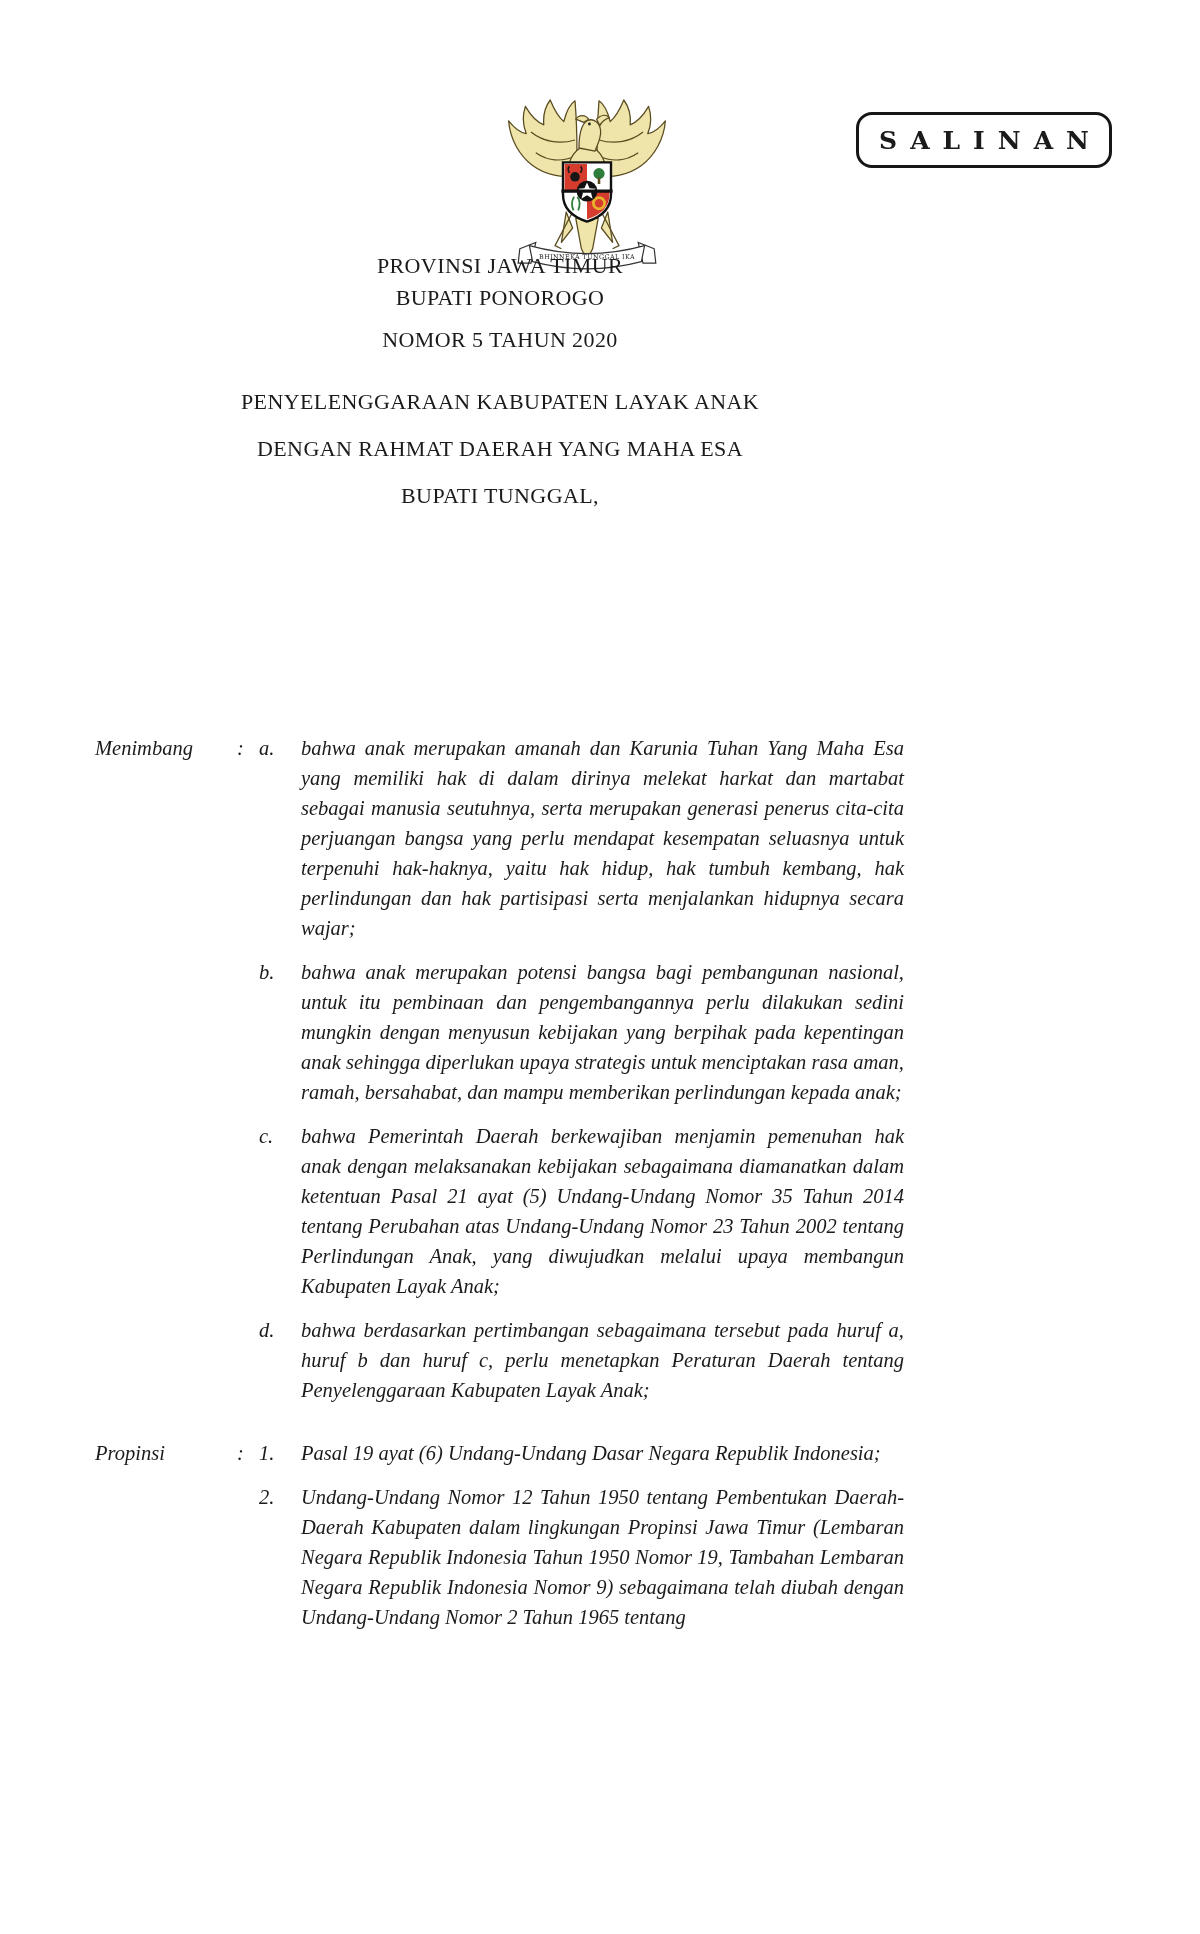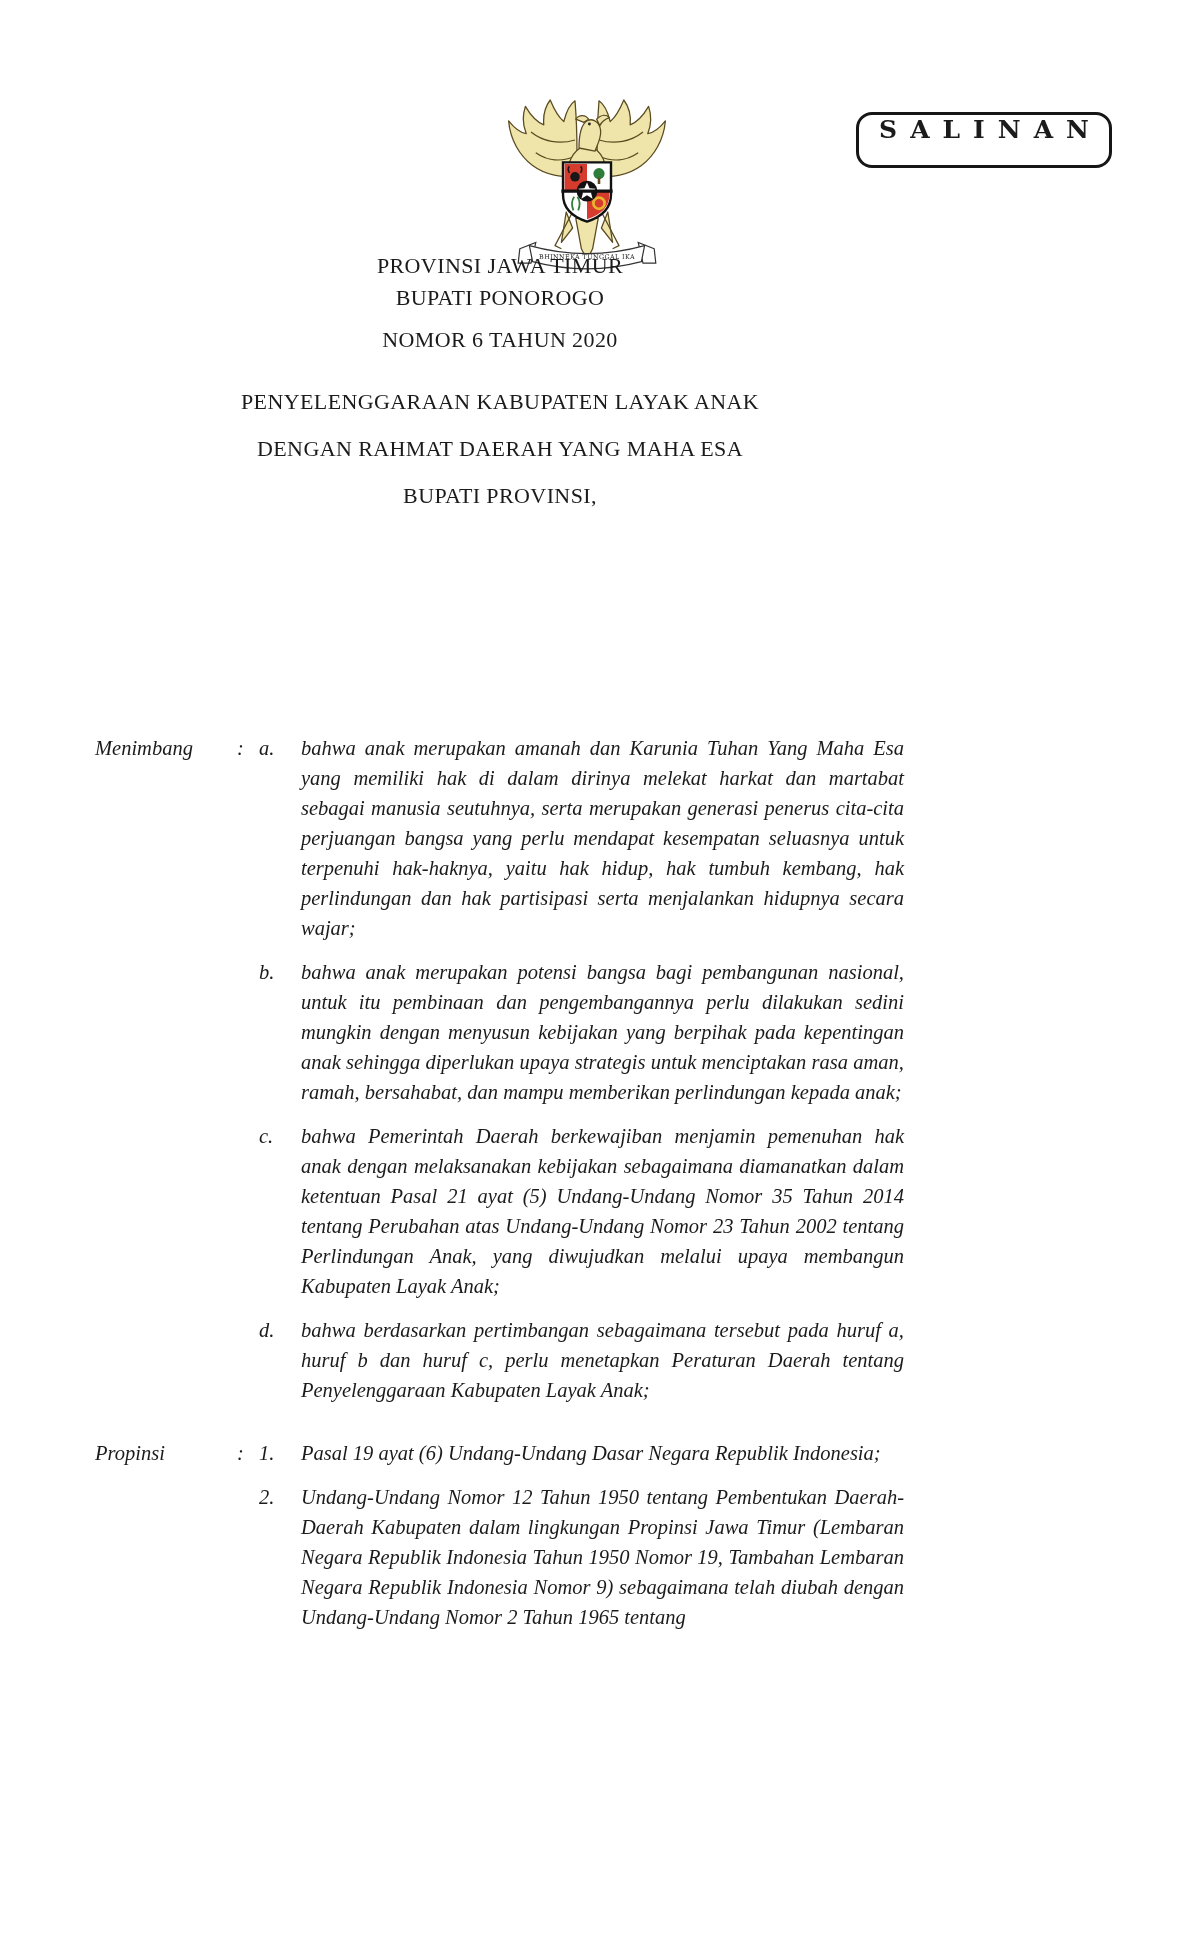--- a/index.html
+++ b/index.html
@@ -10,21 +10,21 @@
     color:#1b1b1b;
     position:relative;
     -webkit-font-smoothing:antialiased;
   }
   .page{position:absolute;inset:0;}
 
   
   .stamp{
     position:absolute;left:856px;top:112px;width:256px;height:56px;
     border:3px solid #161616;border-radius:16px;
-    display:flex;align-items:flex-start;justify-content:center;
+    display:flex;align-items:center;justify-content:center;
     box-sizing:border-box;
   }
   .stamp span{
     font-weight:bold;font-size:25px;letter-spacing:13px;
     padding-left:13px; 
     font-family:"DejaVu Serif","Liberation Serif",serif;
   }
 
   
   .emblem{position:absolute;left:499px;top:92px;}
@@ -128,28 +128,28 @@
       <path d="M194,196 L174,188 L180,214 L196,214 Z" fill="#fff" stroke="#333" stroke-width="1.5"></path>
       <path d="M38,192 Q110,212 182,192 L178,212 Q110,230 42,212 Z" fill="#fff" stroke="#333" stroke-width="1.5"></path>
       <text x="110" y="209" text-anchor="middle" font-size="8" letter-spacing="0.5" fill="#222" font-family="DejaVu Serif, Liberation Serif, serif">BHINNEKA TUNGGAL IKA</text>
     </g>
   </svg>
 
   <div class="header">
     <div>PROVINSI JAWA TIMUR</div>
     <div>BUPATI PONOROGO</div>
     <div class="gap-s"></div>
-    <div>NOMOR  6  TAHUN 2020</div>
+    <div>NOMOR  5  TAHUN 2020</div>
     <div class="gap-m"></div>
     <div class="gap-m"></div>
     <div>PENYELENGGARAAN KABUPATEN LAYAK ANAK</div>
     <div class="gap-m"></div>
     <div>DENGAN RAHMAT DAERAH YANG MAHA ESA</div>
     <div class="gap-m"></div>
-    <div>BUPATI PROVINSI,</div>
+    <div>BUPATI TUNGGAL,</div>
   </div>
 
   <div class="docbody">
 
     <div class="section">
       <div class="sec-label">Menimbang</div>
       <div class="sec-colon">:</div>
       <div class="item-marker">a.</div>
       <p class="item-text">bahwa anak merupakan amanah dan Karunia Tuhan Yang Maha Esa yang memiliki hak di dalam dirinya melekat harkat dan martabat sebagai manusia seutuhnya, serta merupakan generasi penerus cita-cita perjuangan bangsa yang perlu mendapat kesempatan seluasnya untuk terpenuhi hak-haknya, yaitu hak hidup, hak tumbuh kembang, hak perlindungan dan hak partisipasi serta menjalankan hidupnya secara wajar;</p>
 

